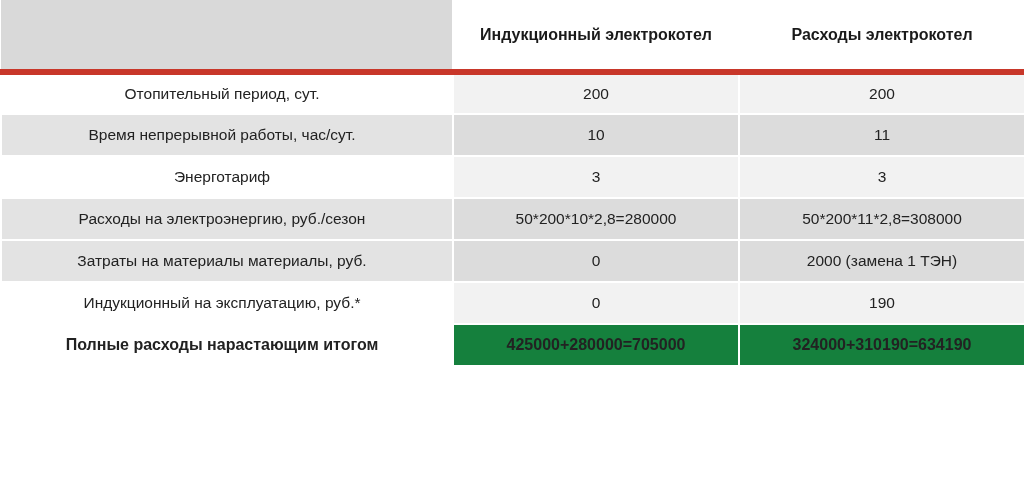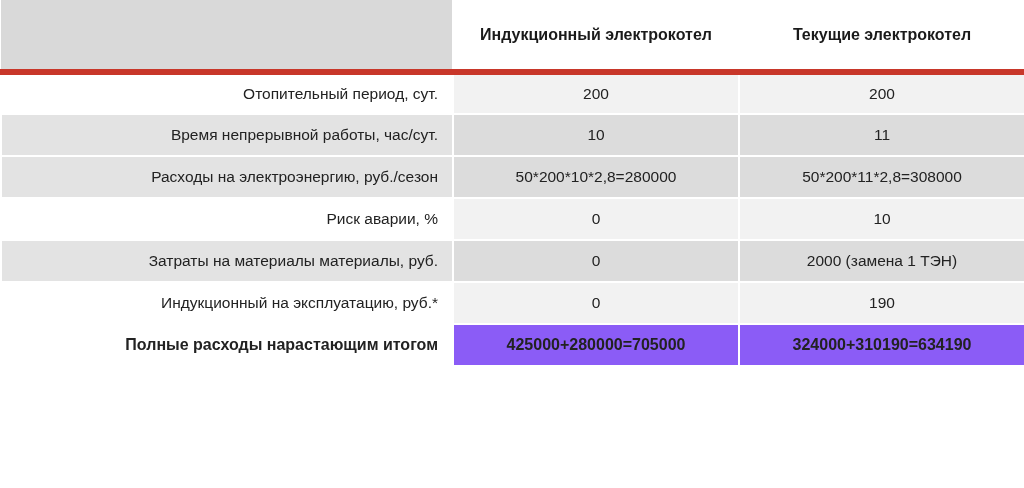--- a/index.html
+++ b/index.html
@@ -52,83 +52,83 @@
     padding: 8px 14px;
     height: 42px;
     box-sizing: border-box;
     vertical-align: middle;
     font-size: 15.5px;
     border-left: 2px solid #ffffff;
     border-right: 2px solid #ffffff;
     border-bottom: 2px solid #ffffff;
   }
   tbody td.label {
-    text-align: right;
+    text-align: center;
     padding-left: 4px;
   }
   tbody td.value {
     text-align: center;
   }
   tbody tr.odd td.label { background: #ffffff; }
   tbody tr.odd td.value { background: #ffffff; }
   tbody tr.even td.label { background: #e3e3e3; }
   tbody tr.even td.value { background: #e3e3e3; }
 
   tbody tr.odd td.value { background: #f2f2f2; }
   tbody tr.even td.value { background: #dcdcdc; }
 
   tbody tr.total td {
     font-weight: bold;
     font-size: 16px;
   }
   tbody tr.total td.label { background: #ffffff; }
-  tbody tr.total td.value { background: #8b5cf6; }
+  tbody tr.total td.value { background: #15803d; }
 
   .footer-space {
     height: 34px;
     background: #ffffff;
   }
 </style>
 </head>
 <body>
 
 <div class="table-wrap">
   <table class="comparison">
     <colgroup>
       <col class="c0">
       <col class="c1">
       <col class="c2">
     </colgroup>
     <thead>
       <tr>
         <th class="corner"></th>
         <th>Индукционный электрокотел</th>
-        <th>Текущие электрокотел</th>
+        <th>Расходы электрокотел</th>
       </tr>
     </thead>
     <tbody>
       <tr class="odd">
         <td class="label">Отопительный период, сут.</td>
         <td class="value">200</td>
         <td class="value">200</td>
       </tr>
       <tr class="even">
         <td class="label">Время непрерывной работы, час/сут.</td>
         <td class="value">10</td>
         <td class="value">11</td>
       </tr>
+      <tr class="odd">
+        <td class="label">Энерготариф</td>
+        <td class="value">3</td>
+        <td class="value">3</td>
+      </tr>
       <tr class="even">
         <td class="label">Расходы на электроэнергию, руб./сезон</td>
         <td class="value">50*200*10*2,8=280000</td>
         <td class="value">50*200*11*2,8=308000</td>
-      </tr>
-      <tr class="odd">
-        <td class="label">Риск аварии, %</td>
-        <td class="value">0</td>
-        <td class="value">10</td>
       </tr>
       <tr class="even">
         <td class="label">Затраты на материалы материалы, руб.</td>
         <td class="value">0</td>
         <td class="value">2000 (замена 1 ТЭН)</td>
       </tr>
       <tr class="odd">
         <td class="label">Индукционный на эксплуатацию, руб.*</td>
         <td class="value">0</td>
         <td class="value">190</td>

